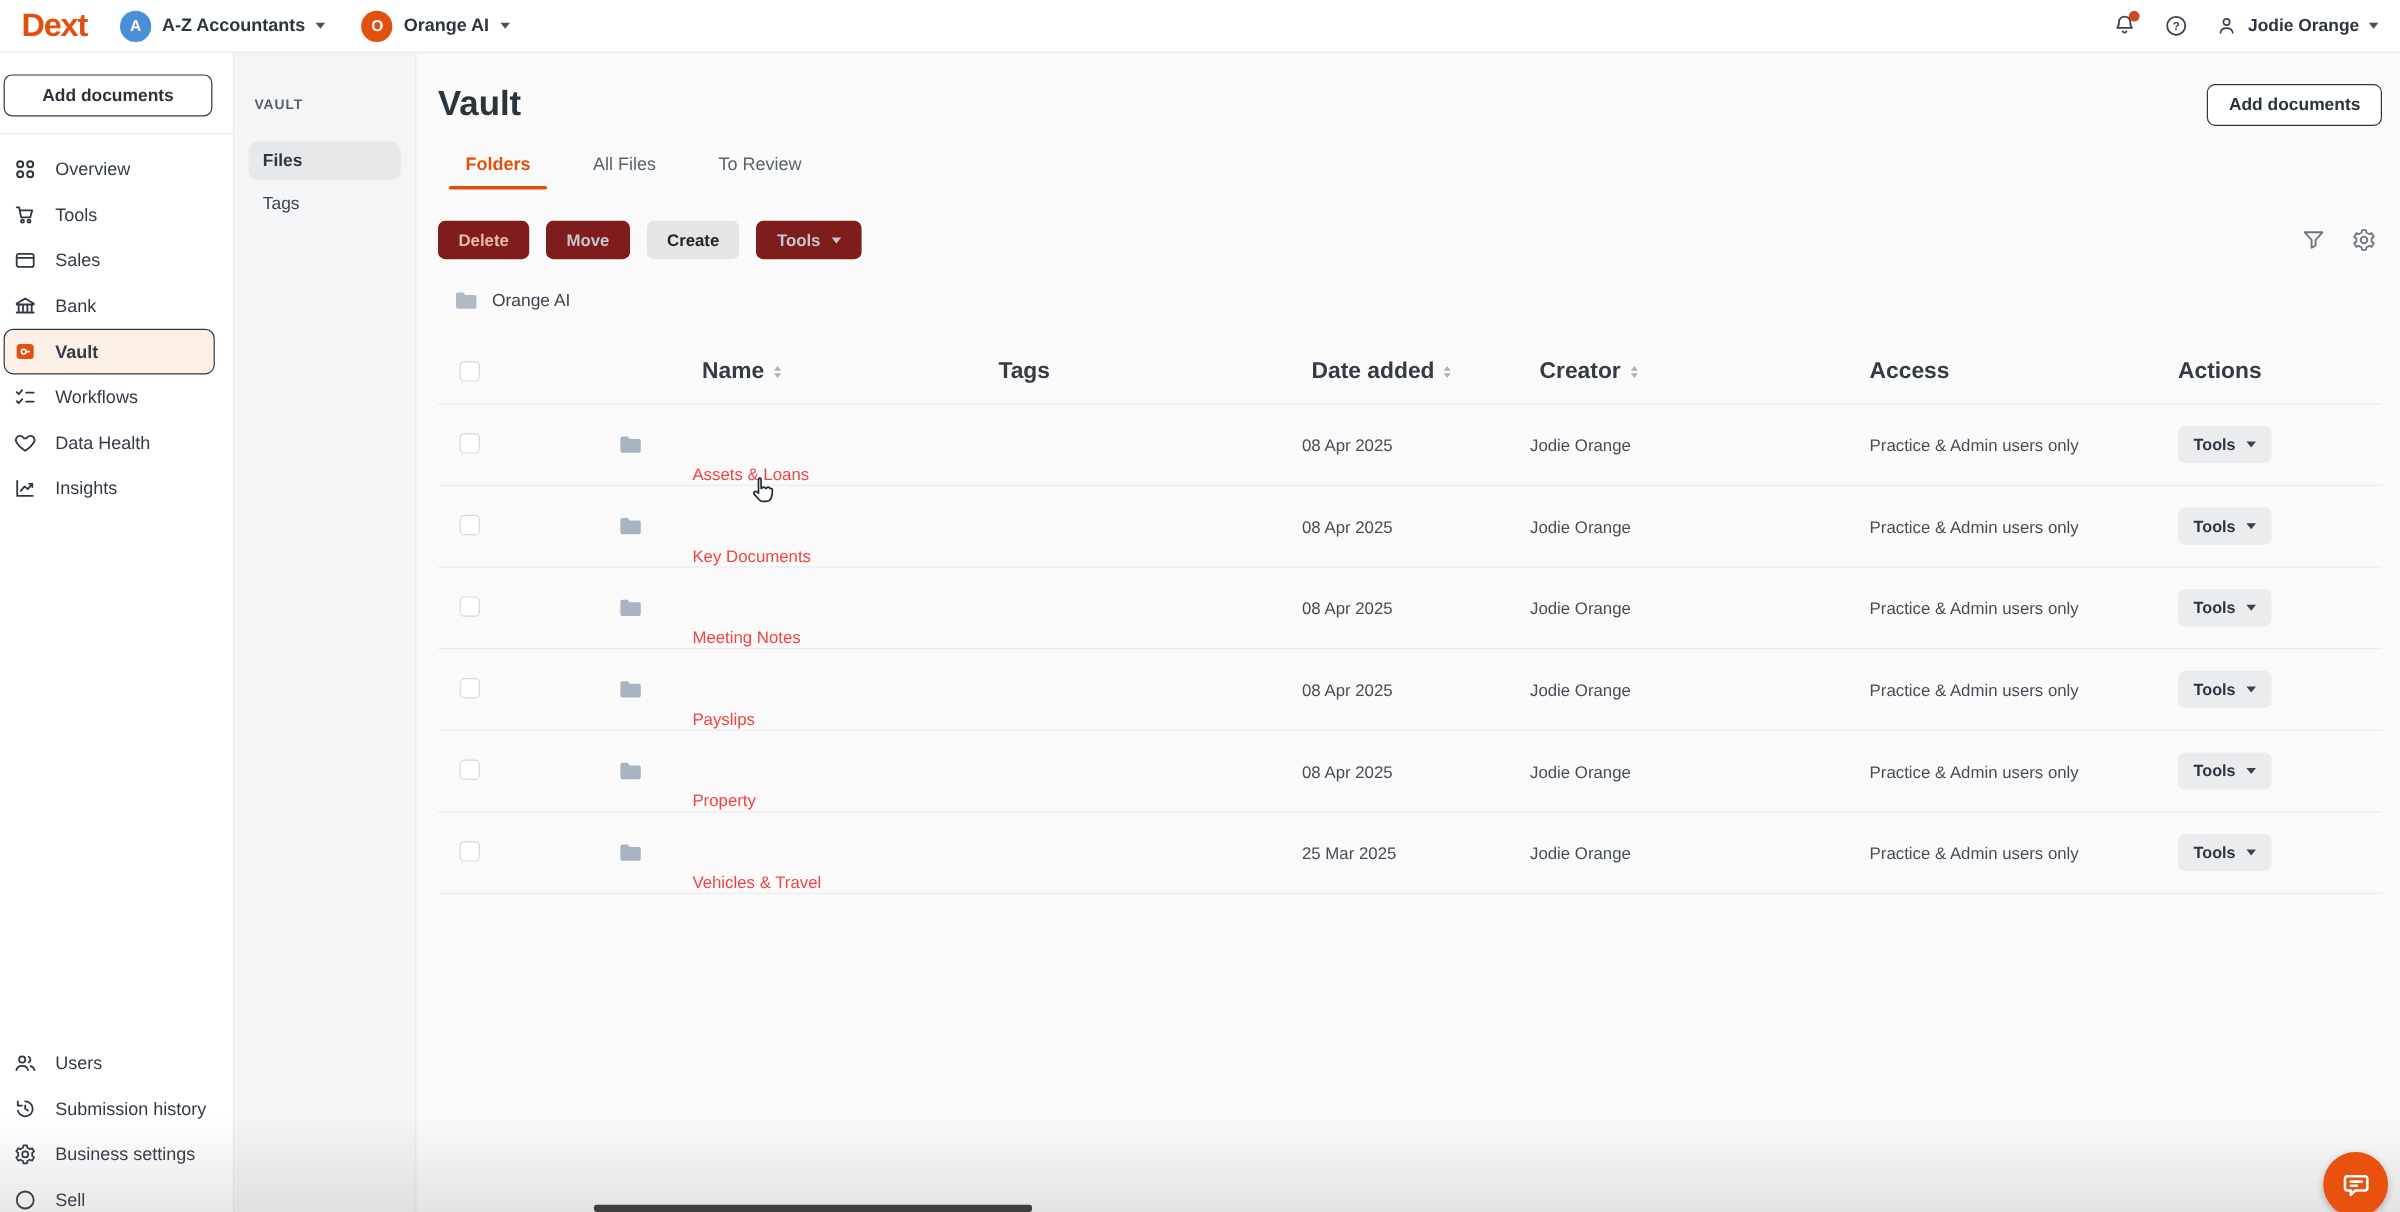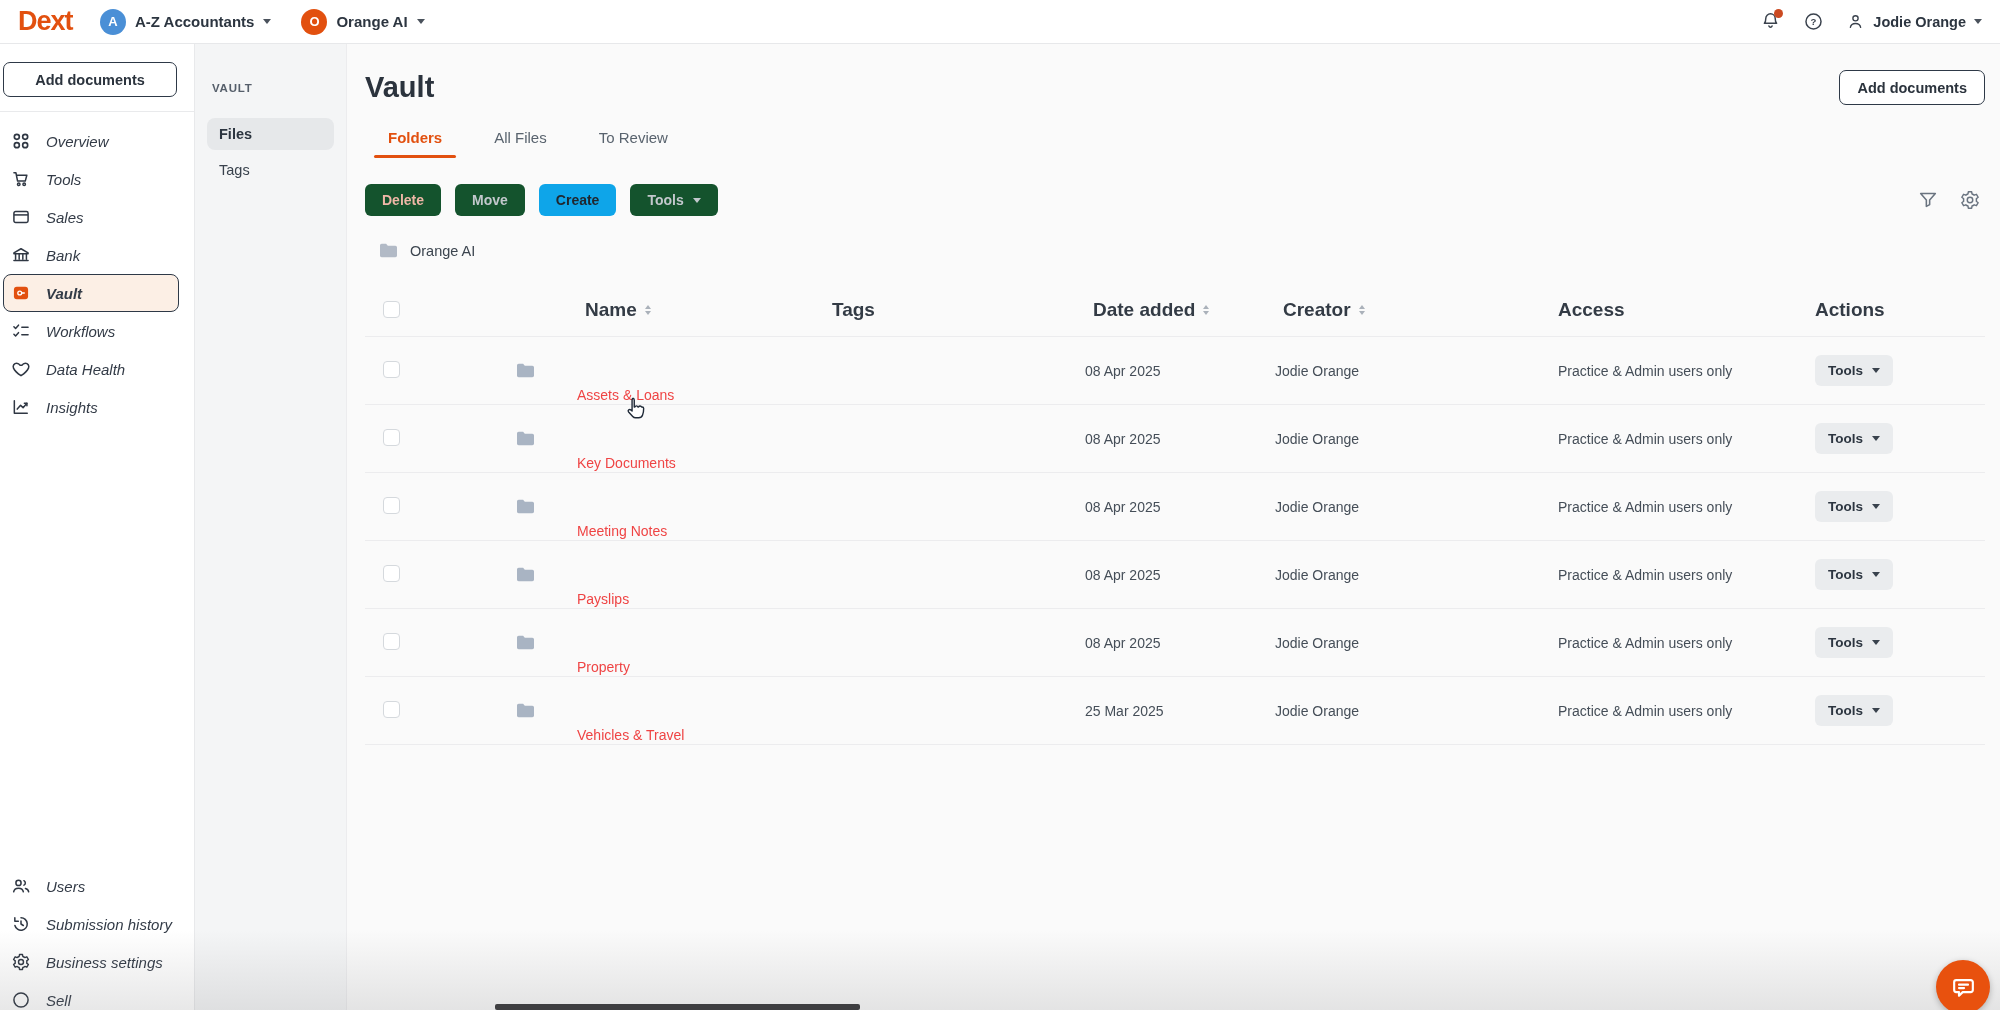--- a/index.html
+++ b/index.html
@@ -40,21 +40,21 @@
   .add-docs-side{
     display:block; margin:18px 18px 0 3px; width:174px; height:35px;
     background:#fff; border:1.7px solid #2e3947; border-radius:7px;
     font-family:inherit; font-size:14.5px; font-weight:700; color:#2b333d; cursor:pointer;
   }
   .side-divider{ height:1px; background:#e9eaec; margin-top:14px; }
   .side-nav{ margin-top:10px; }
   .nav-item{
     height:38px; display:flex; align-items:center; gap:15px;
     margin:0 15px 0 3px; padding-left:7px; cursor:pointer;
-    font-size:15px; font-weight:500; color:#333b47; border:1.5px solid transparent; border-radius:8px;font-style:italic;
+    font-size:15px; font-weight:500; color:#333b47; border:1.5px solid transparent; border-radius:8px;
   }
   .nav-item .nicon{ width:20px; height:20px; color:#2f3743; flex:none; }
   .nav-item.active{ background:#fcefe5; border-color:#2e3947; font-weight:700; }
   .side-bottom{ position:absolute; left:0; top:823px; width:195px; }
 
   
   .subsidebar{
     position:absolute; left:195px; top:44px; width:152px; height:966px;
     background:#f4f5f6; border-right:1px solid #ececee; z-index:4;
   }
@@ -72,25 +72,25 @@
     background:#fff; border:1.7px solid #2e3947; border-radius:7px; height:35px; padding:0 17px;
     font-family:inherit; font-size:14.5px; font-weight:700; color:#2b333d; cursor:pointer;
   }
   .tabs{ display:flex; gap:52px; margin:24px 0 0 23px; }
   .tab{ font-size:15px; color:#59636e; padding-bottom:12px; position:relative; cursor:pointer; }
   .tab.active{ color:#e2500f; font-weight:700; }
   .tab.active::after{ content:""; position:absolute; left:-14px; right:-14px; bottom:0; height:3px;
     background:#e2500f; border-radius:3px; }
 
   .toolbar{ display:flex; align-items:center; gap:14px; margin-top:26px; }
-  .tb-btn{ height:32px; padding:0 17px; border:none; border-radius:6px; background:#14532d;
+  .tb-btn{ height:32px; padding:0 17px; border:none; border-radius:6px; background:#7f1d1d;
     font-family:inherit; font-size:14px; font-weight:700; display:flex; align-items:center; gap:9px; }
   .tb-btn.danger-disabled{ color:#efb7a7; }
   .tb-btn.disabled{ color:#c3c8cd; }
-  .tb-btn.primary{ background:#0ea5e9; color:#20272f; cursor:pointer; }
+  .tb-btn.primary{ background:#e5e5e5; color:#20272f; cursor:pointer; }
   .tb-btn .caret{ border-top-color:currentColor; }
   .toolbar-right{ margin-left:auto; display:flex; align-items:center; gap:20px; color:#6a7480; margin-right:4px; }
 
   .breadcrumb{ display:flex; align-items:center; gap:11px; margin:26px 0 0 13px; }
   .breadcrumb-label{ font-size:14.5px; color:#3c454f; }
 
   
   .table{ margin-top:24px; }
   .trow, .thead{
     display:grid;

